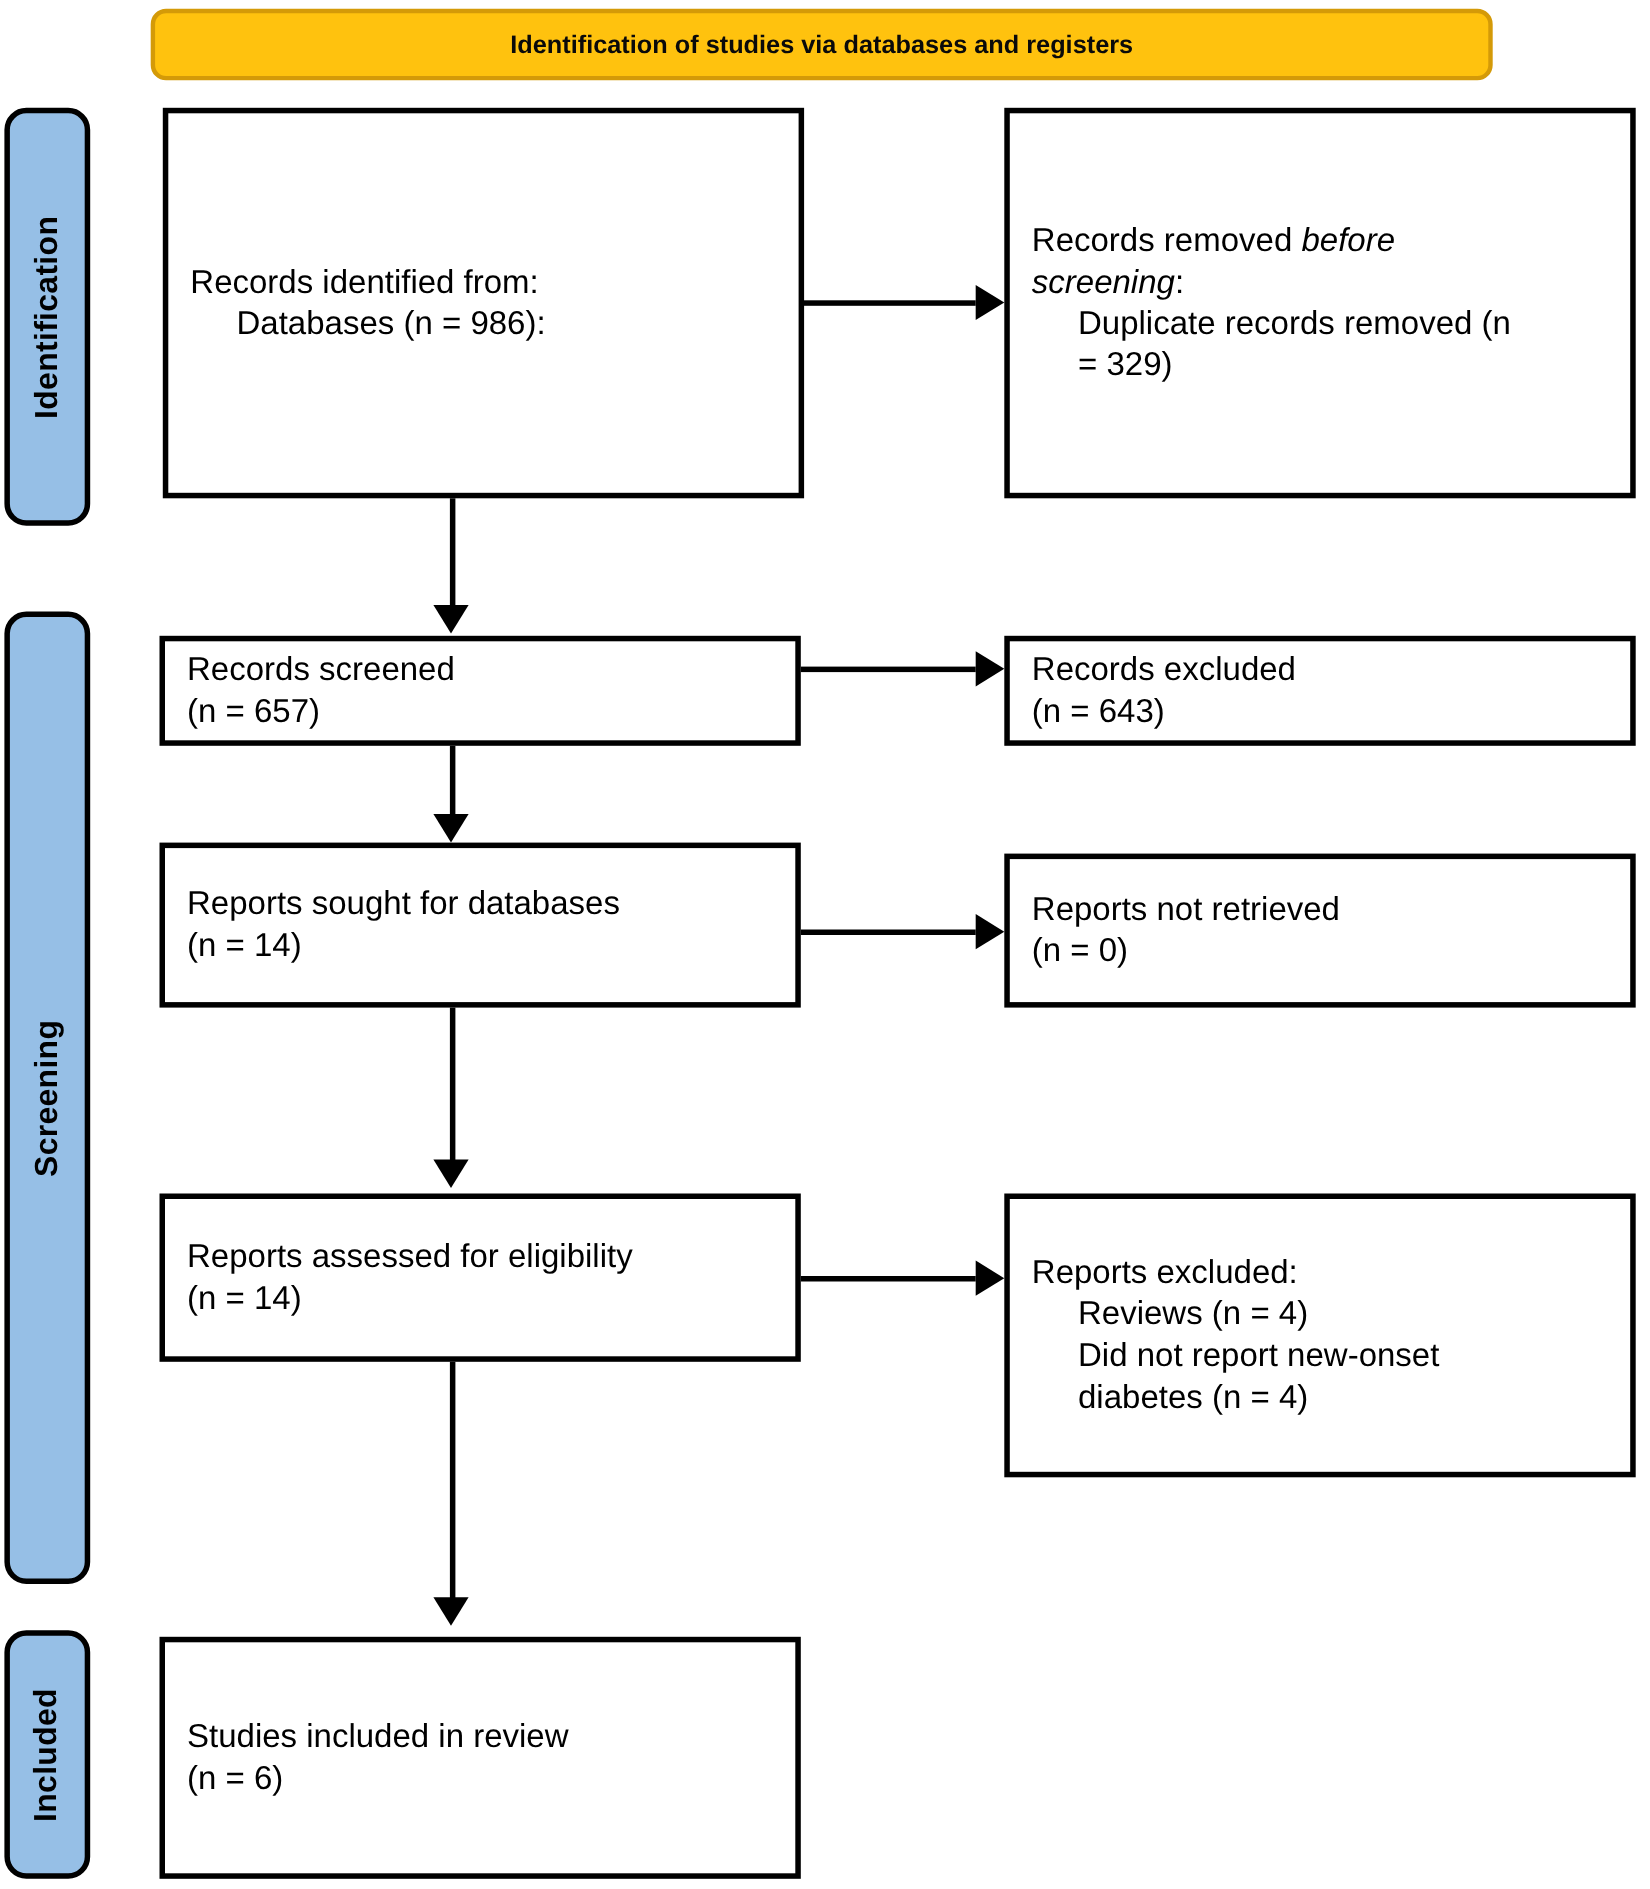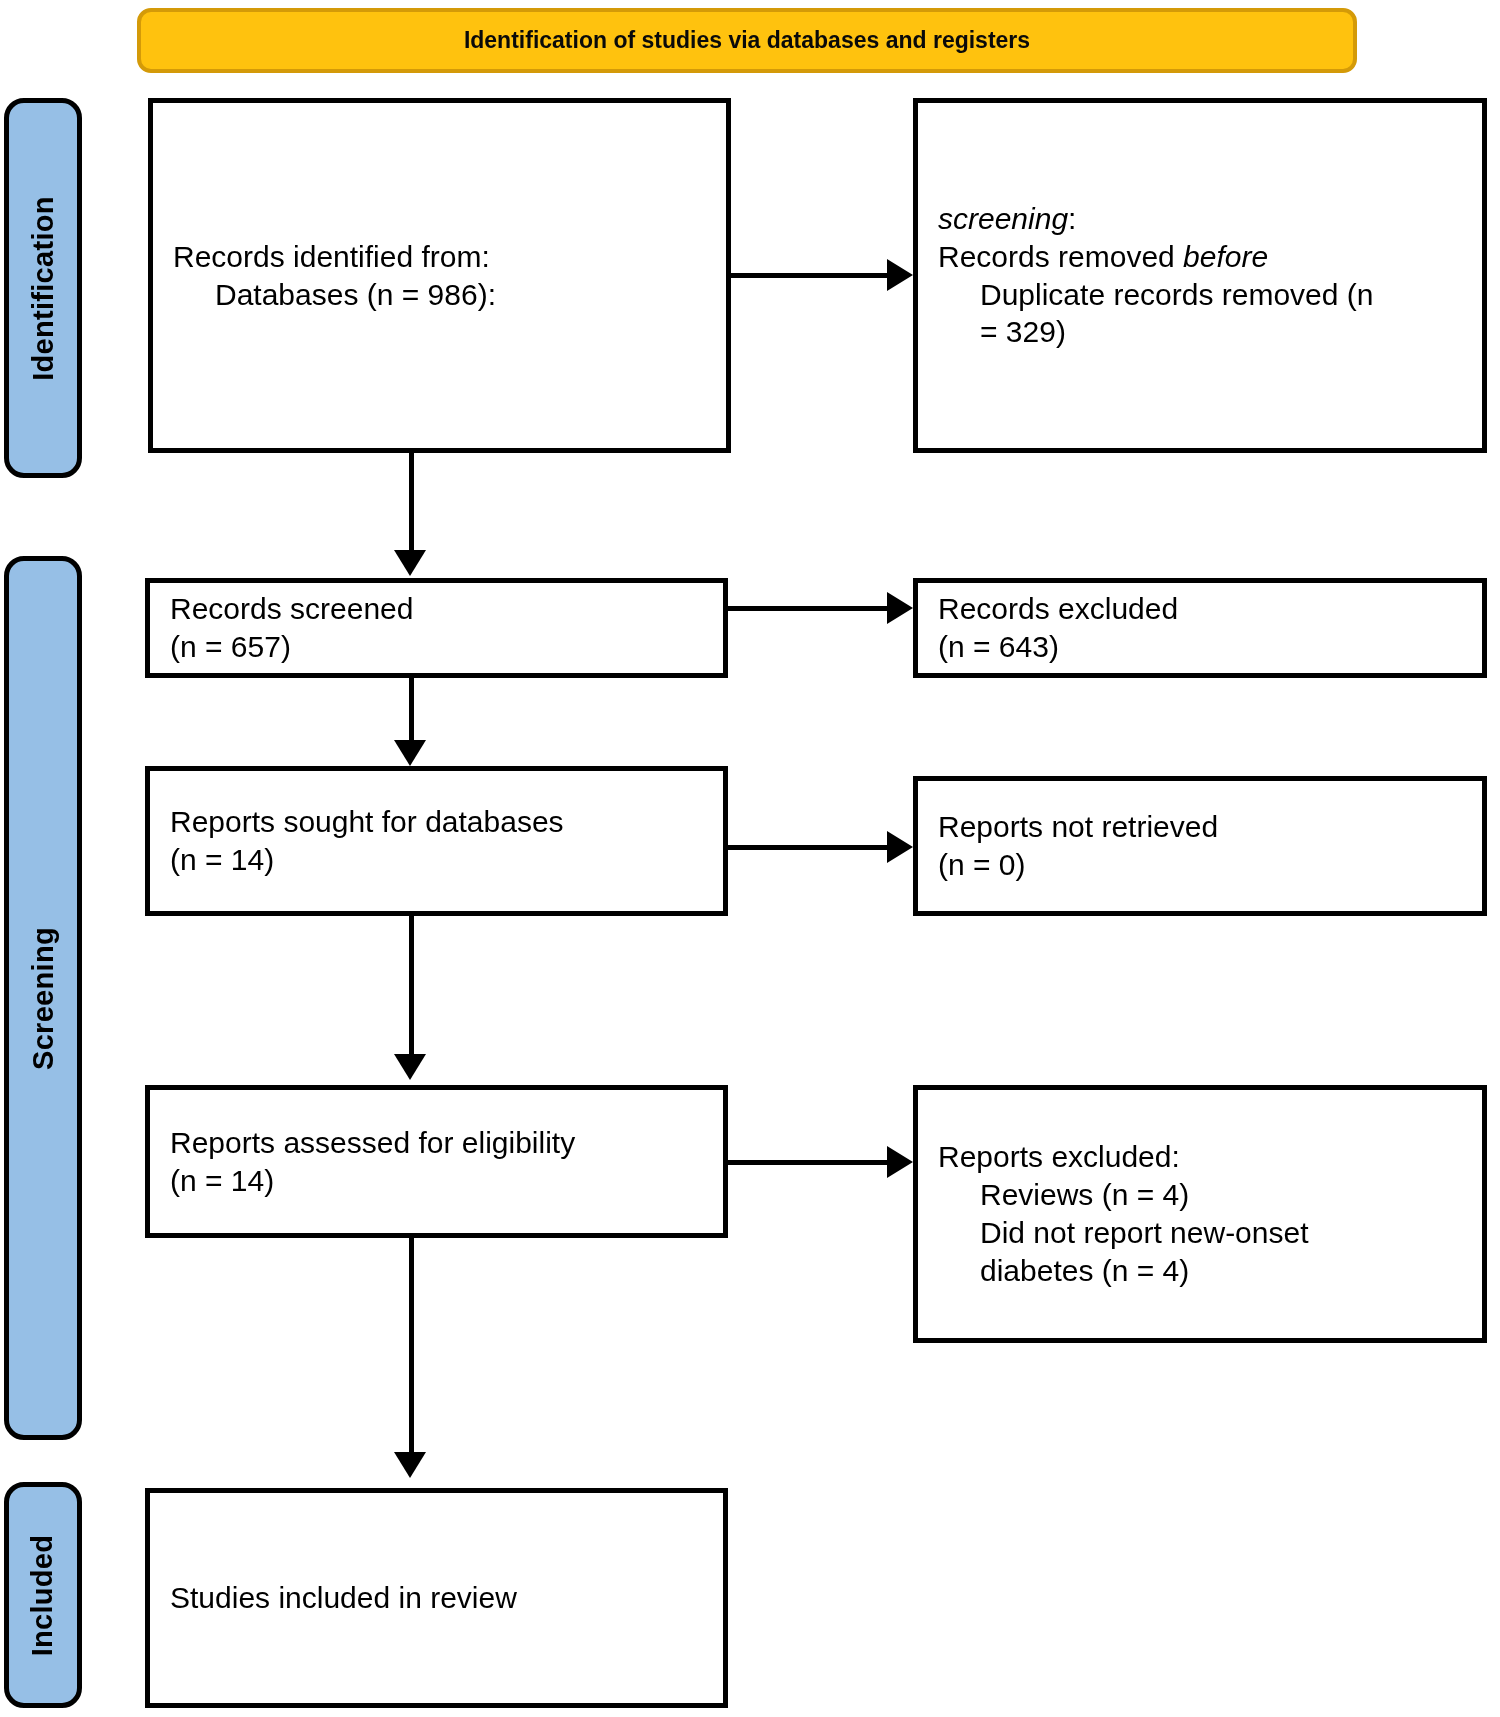--- a/index.html
+++ b/index.html
@@ -149,22 +149,22 @@
 
   <div class="box" id="box-identified">
     <div class="box-inner">
       <div class="line">Records identified from:</div>
       <div class="line indent">Databases (n = 986):</div>
     </div>
   </div>
 
   <div class="box" id="box-removed">
     <div class="box-inner">
+      <div class="line"><span>Records removed </span><span class="ital">before</span></div>
       <div class="line"><span class="ital">screening</span><span>:</span></div>
-      <div class="line"><span>Records removed </span><span class="ital">before</span></div>
       <div class="line indent">Duplicate records removed (n</div>
       <div class="line indent">= 329)</div>
     </div>
   </div>
 
   <div class="box" id="box-screened">
     <div class="box-inner">
       <div class="line">Records screened</div>
       <div class="line">(n = 657)</div>
     </div>
@@ -203,20 +203,21 @@
       <div class="line">Reports excluded:</div>
       <div class="line indent">Reviews (n = 4)</div>
       <div class="line indent">Did not report new-onset</div>
       <div class="line indent">diabetes (n = 4)</div>
     </div>
   </div>
 
   <div class="box" id="box-included">
     <div class="box-inner">
       <div class="line">Studies included in review</div>
+      <div class="line">(n = 6)</div>
     </div>
   </div>
 
   <div class="hline" style="left:728px; top:273px; width:159px;"></div>
   <div class="arrow-right" style="left:887px; top:259px;"></div>
 
   <div class="vline" style="left:409px; top:453px; height:99px;"></div>
   <div class="arrow-down" style="left:394px; top:550px;"></div>
 
   <div class="hline" style="left:728px; top:606px; width:159px;"></div>

